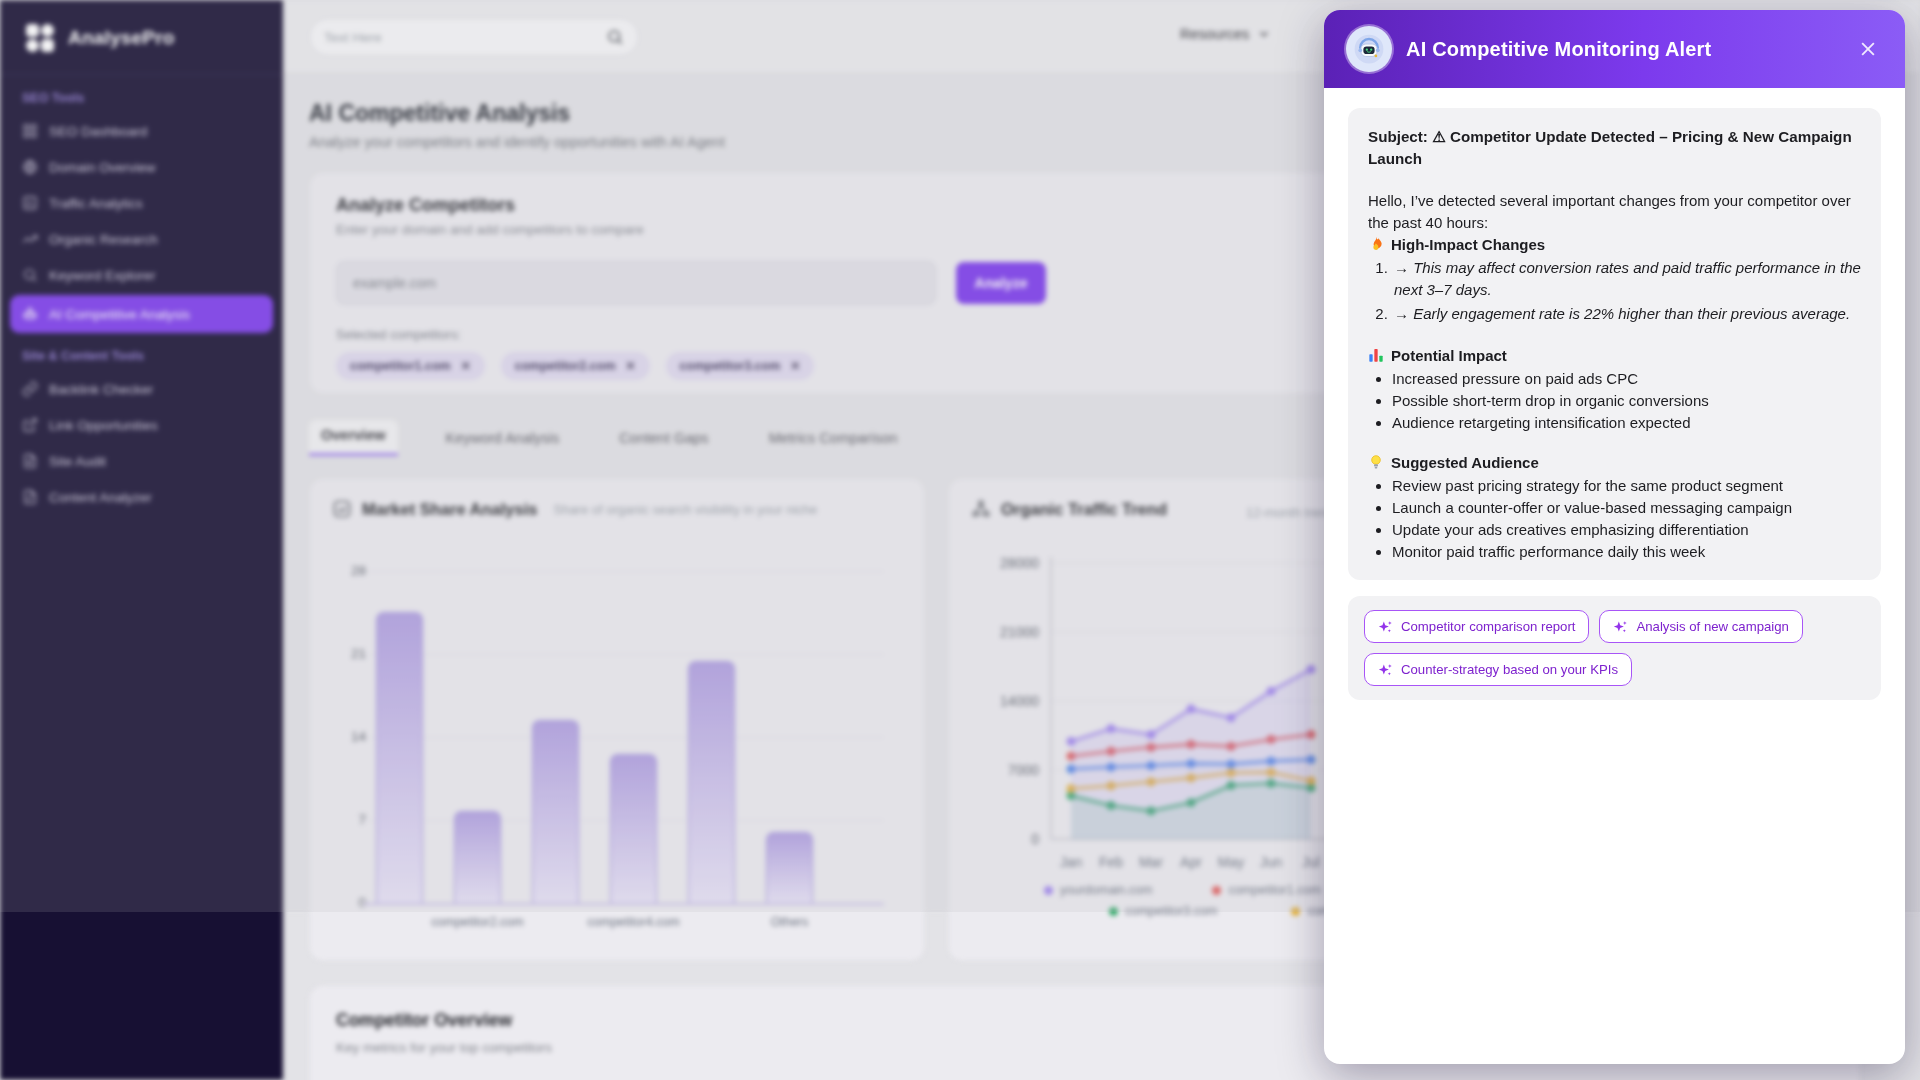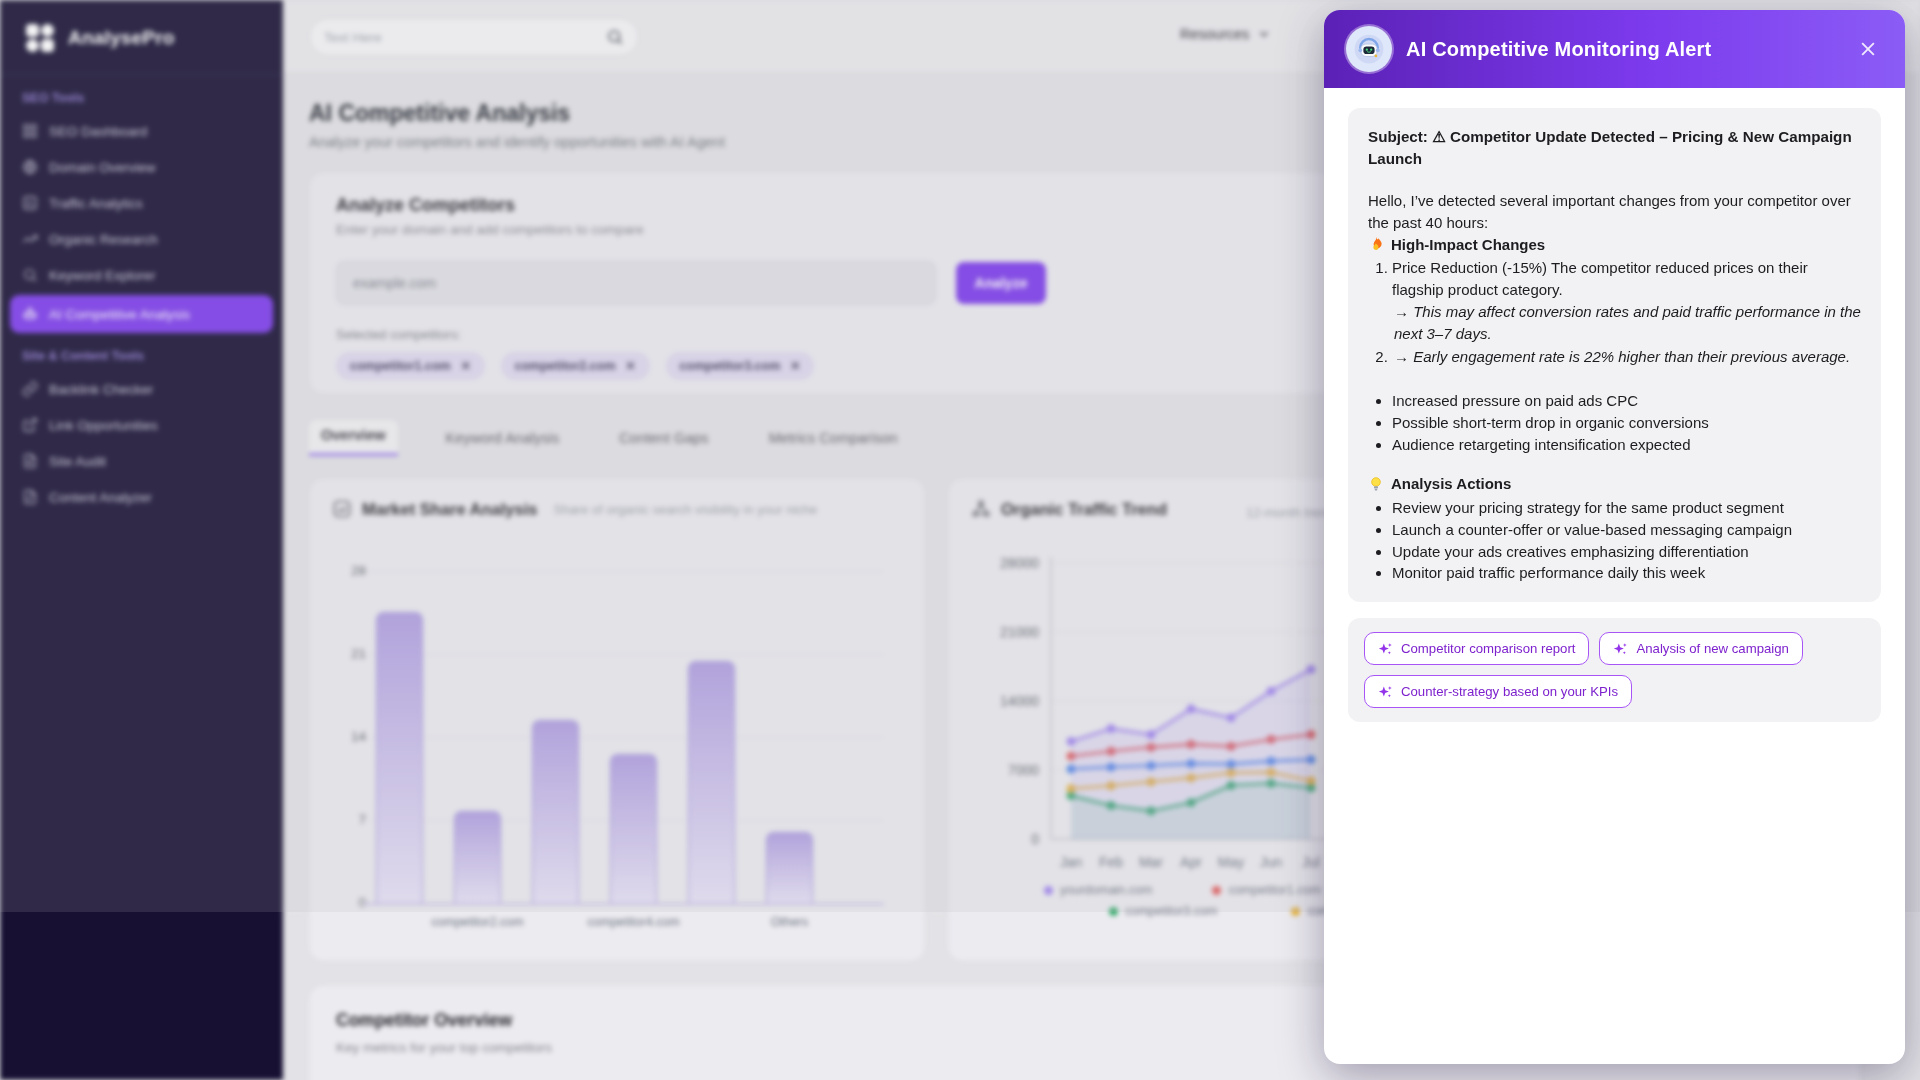--- a/index.html
+++ b/index.html
@@ -461,46 +461,53 @@
 
         <div class="m-head">
           <svg class="h-icon" viewBox="0 0 24 24">
               <path d="M12 2c1.2 3.4-1.6 5-2.8 7.4-1.4 2.8-.8 6 1.3 7.9a6.5 6.5 0 0 0 10-5.6c0-4.2-3.6-5.4-4.6-8.5-.5 1.6-1.7 2.2-2.4 1.5-.6-.6-.2-1.8-1.5-2.7z" fill="#f97316"></path>
               <path d="M12 21a4 4 0 0 1-2.4-7.2c.9-.7 1.9-1.6 2.1-2.8.9 1.3 3.9 2.4 3.9 5.5A4 4 0 0 1 12 21z" fill="#fbbf24"></path>
             </svg>
           <span>High-Impact Changes</span>
         </div>
         <ol>
           <li>
-            <span>Price Reduction (-15%) The competitor reduced prices on their flagship product category.</span>
             <div class="note">→ This may affect conversion rates and paid traffic performance in the next 3–7 days.</div>
           </li>
           <li>
             <div class="note">→ Early engagement rate is 22% higher than their previous average.</div>
           </li>
         </ol>
 
         <div class="spacer18"></div>
+        <div class="m-head">
+          <svg class="h-icon" viewBox="0 0 24 24">
+              <rect x="2" y="11" width="5" height="11" rx="1" fill="#3b82f6"></rect>
+              <rect x="9.5" y="3" width="5" height="19" rx="1" fill="#ef4444"></rect>
+              <rect x="17" y="13" width="5" height="9" rx="1" fill="#22c55e"></rect>
+            </svg>
+          <span>Potential Impact</span>
+        </div>
         <ul>
           <li>Increased pressure on paid ads CPC</li>
           <li>Possible short-term drop in organic conversions</li>
           <li>Audience retargeting intensification expected</li>
         </ul>
 
         <div class="spacer18"></div>
         <div class="m-head">
           <svg class="h-icon" viewBox="0 0 24 24">
               <circle cx="12" cy="9" r="6.5" fill="#fde047" stroke="#eab308" stroke-width="1"></circle>
               <rect x="9" y="15.5" width="6" height="3.4" rx="1.2" fill="#9ca3af"></rect>
               <rect x="10" y="19.4" width="4" height="2.2" rx="1" fill="#9ca3af"></rect>
             </svg>
-          <span>Analysis Actions</span>
+          <span>Suggested Audience</span>
         </div>
         <ul>
-          <li>Review your pricing strategy for the same product segment</li>
+          <li>Review past pricing strategy for the same product segment</li>
           <li>Launch a counter-offer or value-based messaging campaign</li>
           <li>Update your ads creatives emphasizing differentiation</li>
           <li>Monitor paid traffic performance daily this week</li>
         </ul>
       </div>
     </div>
 
     <div class="footer-card">
       <div class="ai-buttons">
         <button class="ai-btn">

